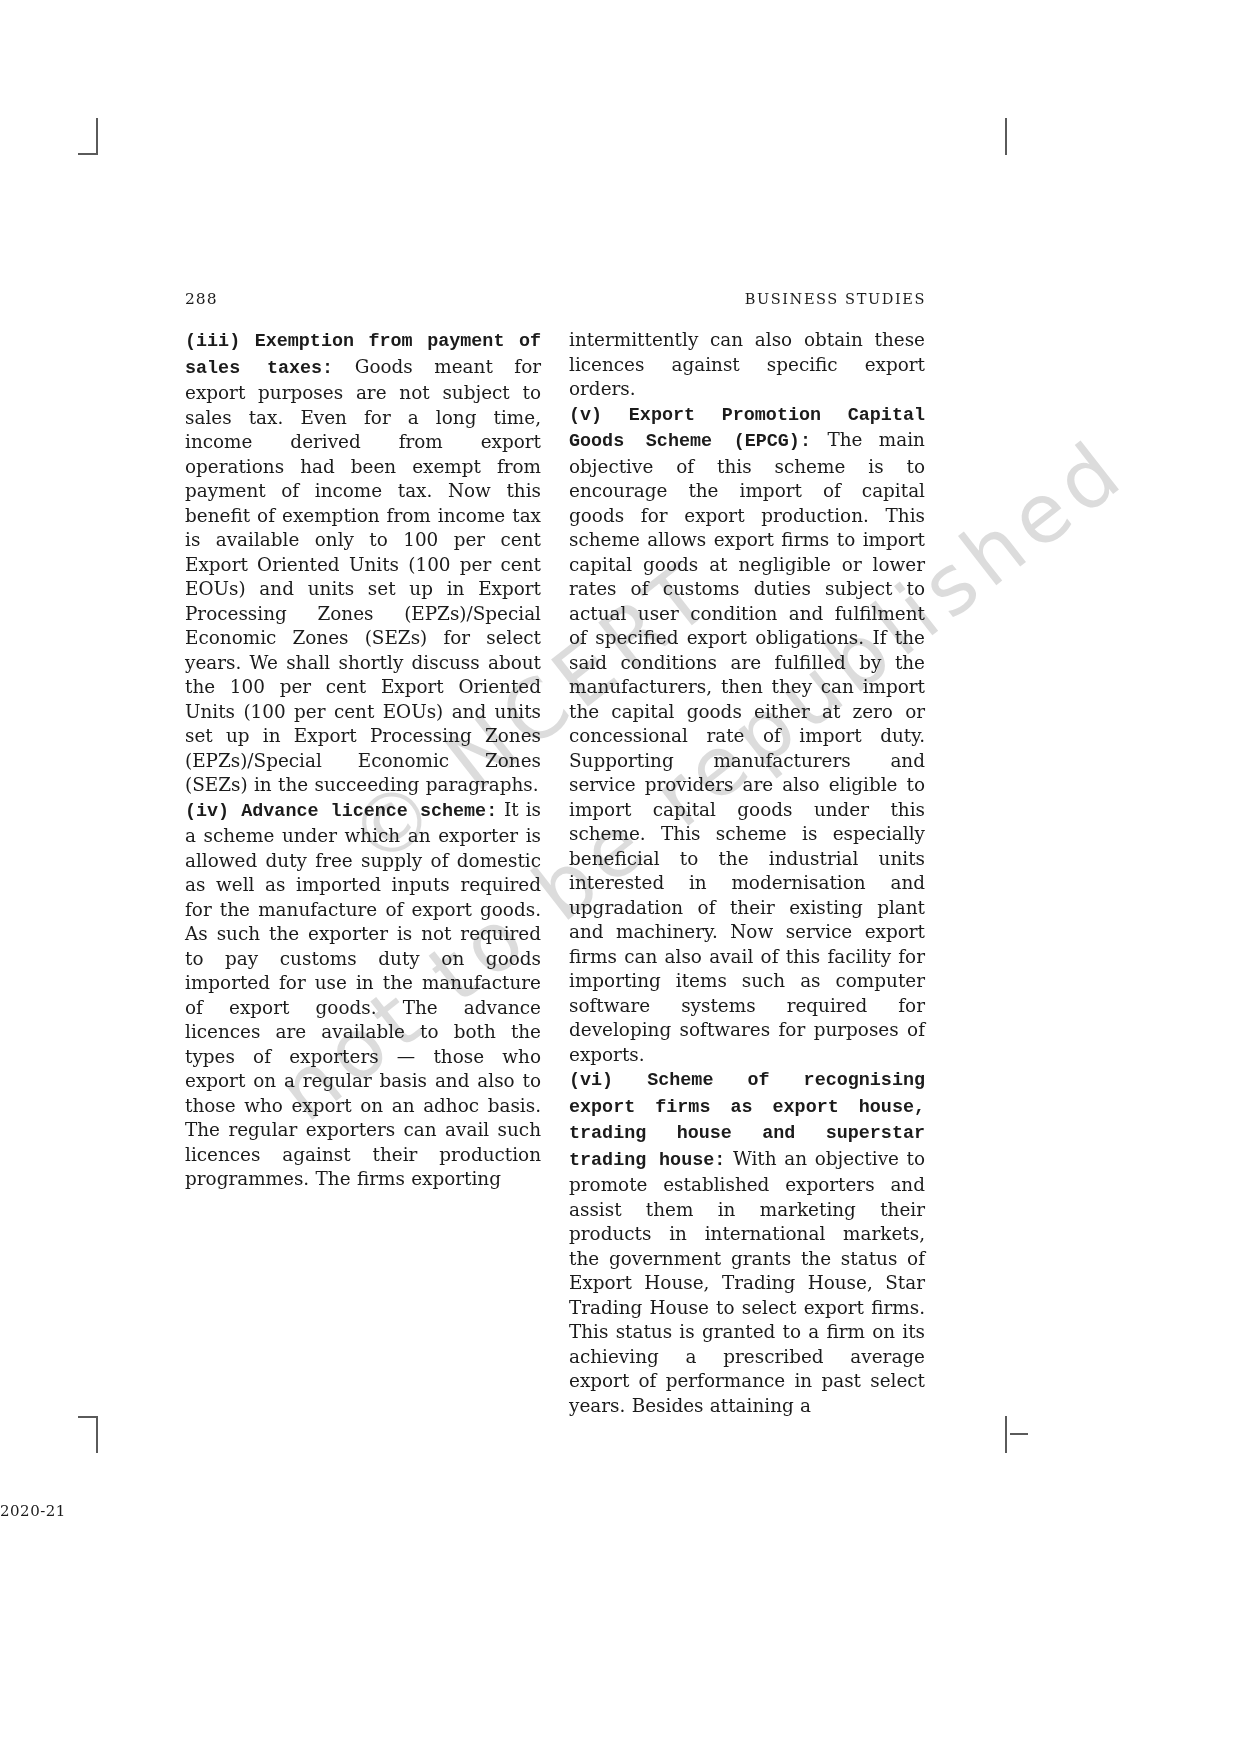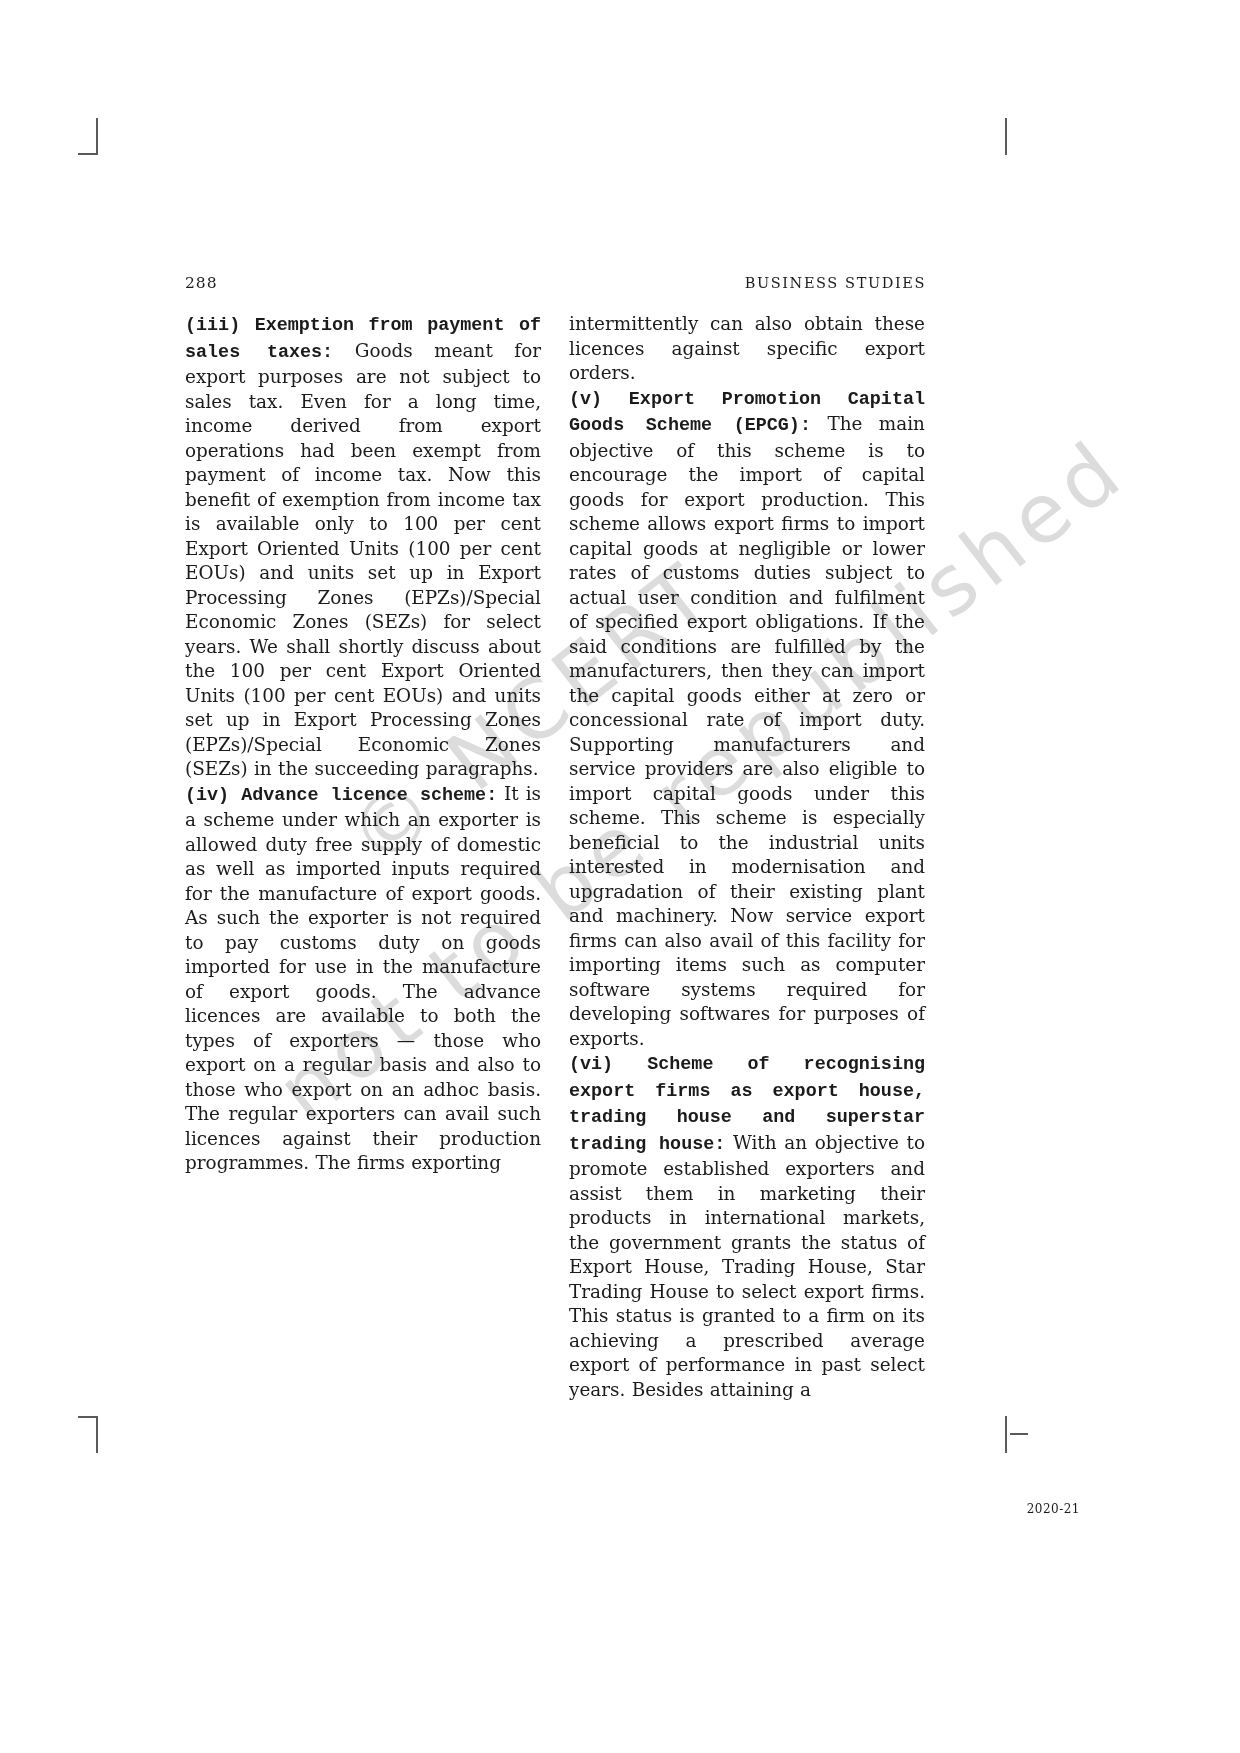--- a/index.html
+++ b/index.html
@@ -42,21 +42,21 @@
     letter-spacing: 8px;
     color: rgba(130,130,130,0.28);
     pointer-events: none;
     white-space: nowrap;
     font-family: "DejaVu Sans", "Liberation Sans", sans-serif;
   }
 
   .content {
     position: absolute;
     left: 185px;
-    top: 274px;
+    top: 290px;
     width: 741px;
   }
   .page-header {
     display: flex;
     justify-content: space-between;
     align-items: baseline;
     margin-bottom: 20px;
   }
   .page-number {
     font-size: 15.5px;
@@ -84,22 +84,22 @@
   }
   .col b {
     font-weight: bold;
     font-family: Liberation Mono, monospace;
   }
   .page-footer {
     position: absolute;
     left: 0;
     top: 1502px;
     width: 1080px;
-    text-align: right;
-    font-size: 12px;
+    text-align: left;
+    font-size: 15px;
     letter-spacing: 0.5px;
   }
 </style>
 </head>
 <body>
 
 <div class="page">
 
   <div class="mark mark-tl-v"></div>
   <div class="mark mark-tl-h"></div>

